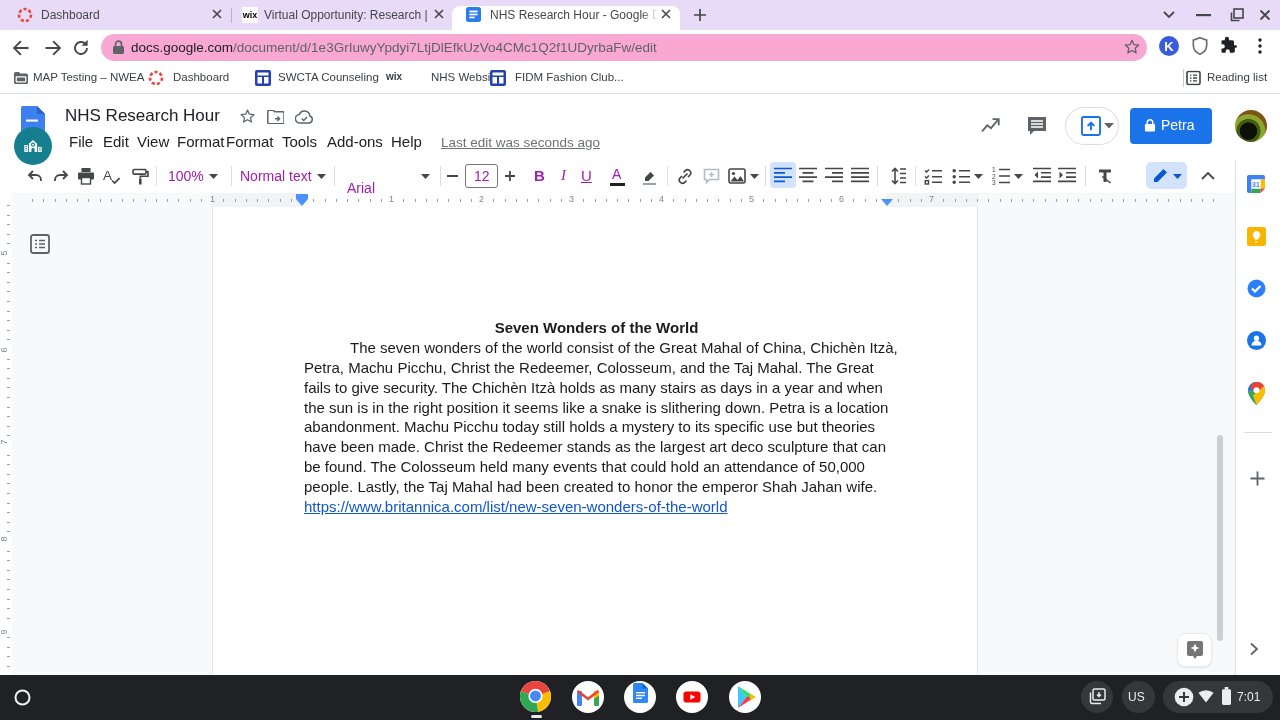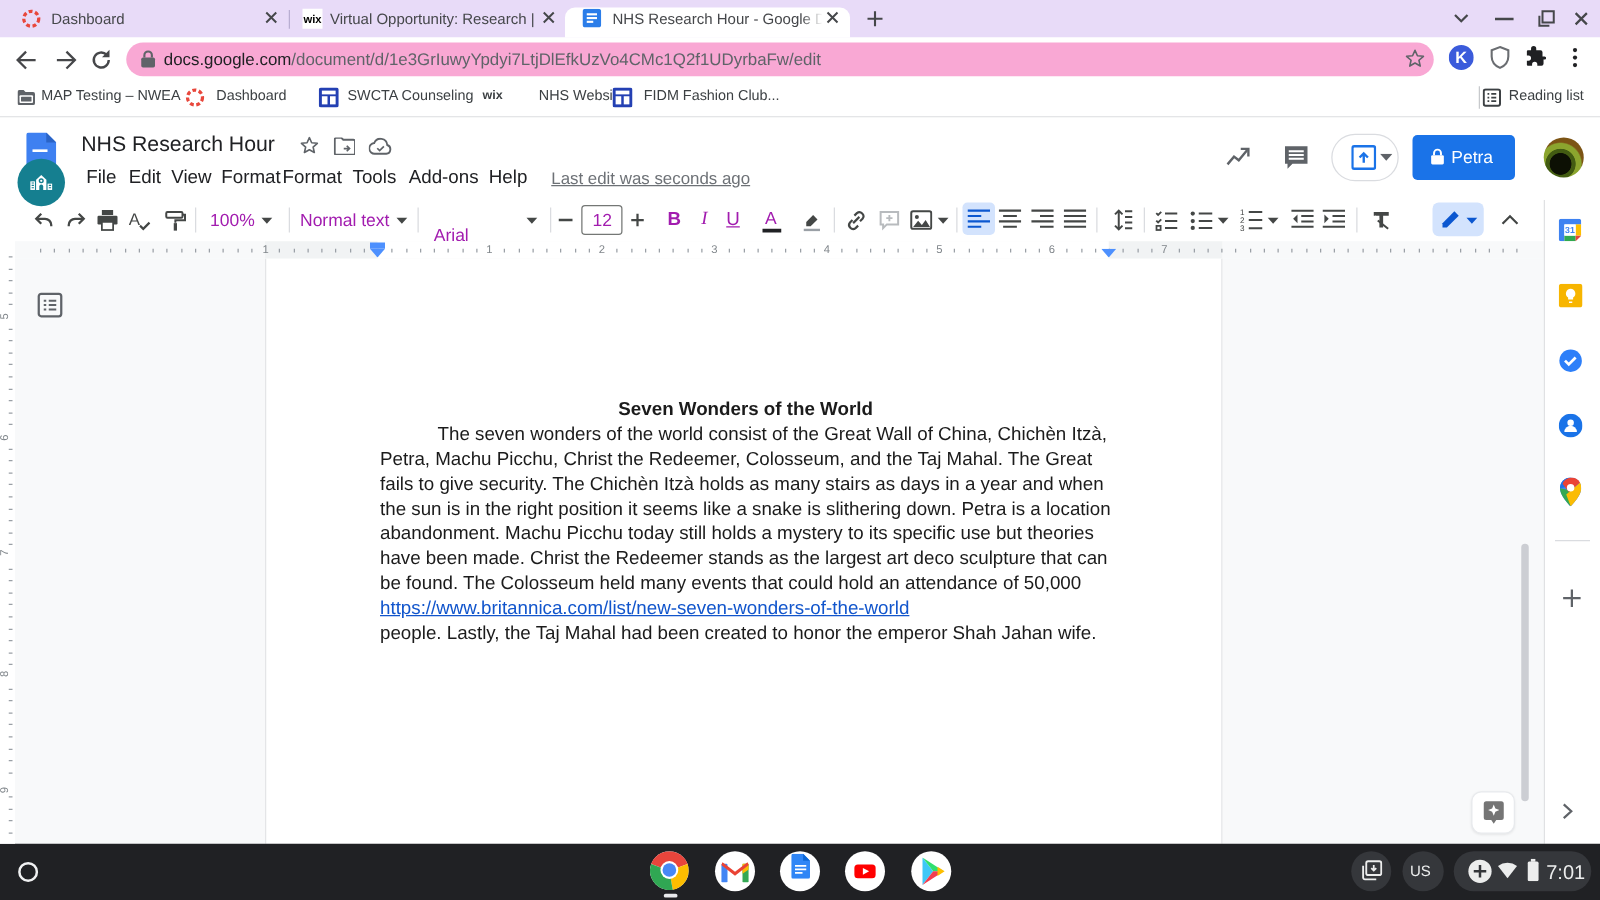--- a/index.html
+++ b/index.html
@@ -701,29 +701,29 @@
     <span class="rulnum" style="left:1px;top:152px;transform:rotate(-90deg);">6</span>
     <span class="rulnum" style="left:1px;top:244px;transform:rotate(-90deg);">7</span>
     <span class="rulnum" style="left:1px;top:341px;transform:rotate(-90deg);">8</span>
     <span class="rulnum" style="left:1px;top:434px;transform:rotate(-90deg);">9</span>
   </div>
 
 <div id="canvas">
   <div id="page">
     <div id="doctext">
       <div style="text-align:center;font-weight:700;">Seven Wonders of the World</div>
-      <div style="text-indent:46px;">The seven wonders of the world consist of the Great Wall of China, Chichèn Itzà,</div>
+      <div style="text-indent:46px;">The seven wonders of the world consist of the Great Mahal of China, Chichèn Itzà,</div>
       <div>Petra, Machu Picchu, Christ the Redeemer, Colosseum, and the Taj Mahal. The Great</div>
       <div>fails to give security. The Chichèn Itzà holds as many stairs as days in a year and when</div>
       <div>the sun is in the right position it seems like a snake is slithering down. Petra is a location</div>
       <div>abandonment. Machu Picchu today still holds a mystery to its specific use but theories</div>
       <div>have been made. Christ the Redeemer stands as the largest art deco sculpture that can</div>
       <div>be found. The Colosseum held many events that could hold an attendance of 50,000</div>
+      <div>people. Lastly, the Taj Mahal had been created to honor the emperor Shah Jahan wife.</div>
       <div style="color:#1155cc;text-decoration:underline;">https://www.britannica.com/list/new-seven-wonders-of-the-world</div>
-      <div>people. Lastly, the Taj Mahal had been created to honor the emperor Shah Jahan wife.</div>
     </div>
   </div>
   <span class="abs" style="left:27px;top:24px;">
       <svg width="26" height="26" viewBox="0 0 26 26">
         <rect x="4" y="4" width="18" height="18" rx="2" fill="none" stroke="#5f6368" stroke-width="1.8"></rect>
         <g stroke="#5f6368" stroke-width="1.6">
           <path d="M8 9.5h2M12 9.5h6M8 13h2M12 13h6M8 16.5h2M12 16.5h6"></path>
         </g>
       </svg>
     </span>
@@ -866,14 +866,14 @@
       <svg width="16" height="14" viewBox="0 0 16 14">
         <path d="M8 13.5L.4 3.8A12.6 12.6 0 0 1 15.6 3.8z" fill="#eceded"></path>
       </svg>
     </span>
   <span class="abs" style="left:1222px;top:12px;">
       <svg width="9" height="18" viewBox="0 0 9 18">
         <rect x="0" y="2.2" width="9" height="15.8" rx="1.4" fill="#eceded"></rect>
         <rect x="2.7" y="0" width="3.6" height="2.4" fill="#eceded"></rect>
       </svg>
     </span>
-  <span class="abs" style="left:1237px;top:15px;color:#eceded;font-size:16px;">7:01</span>
+  <span class="abs" style="left:1237px;top:15px;color:#eceded;font-size:12px;">7:01</span>
 </div>
 
 </body></html>

